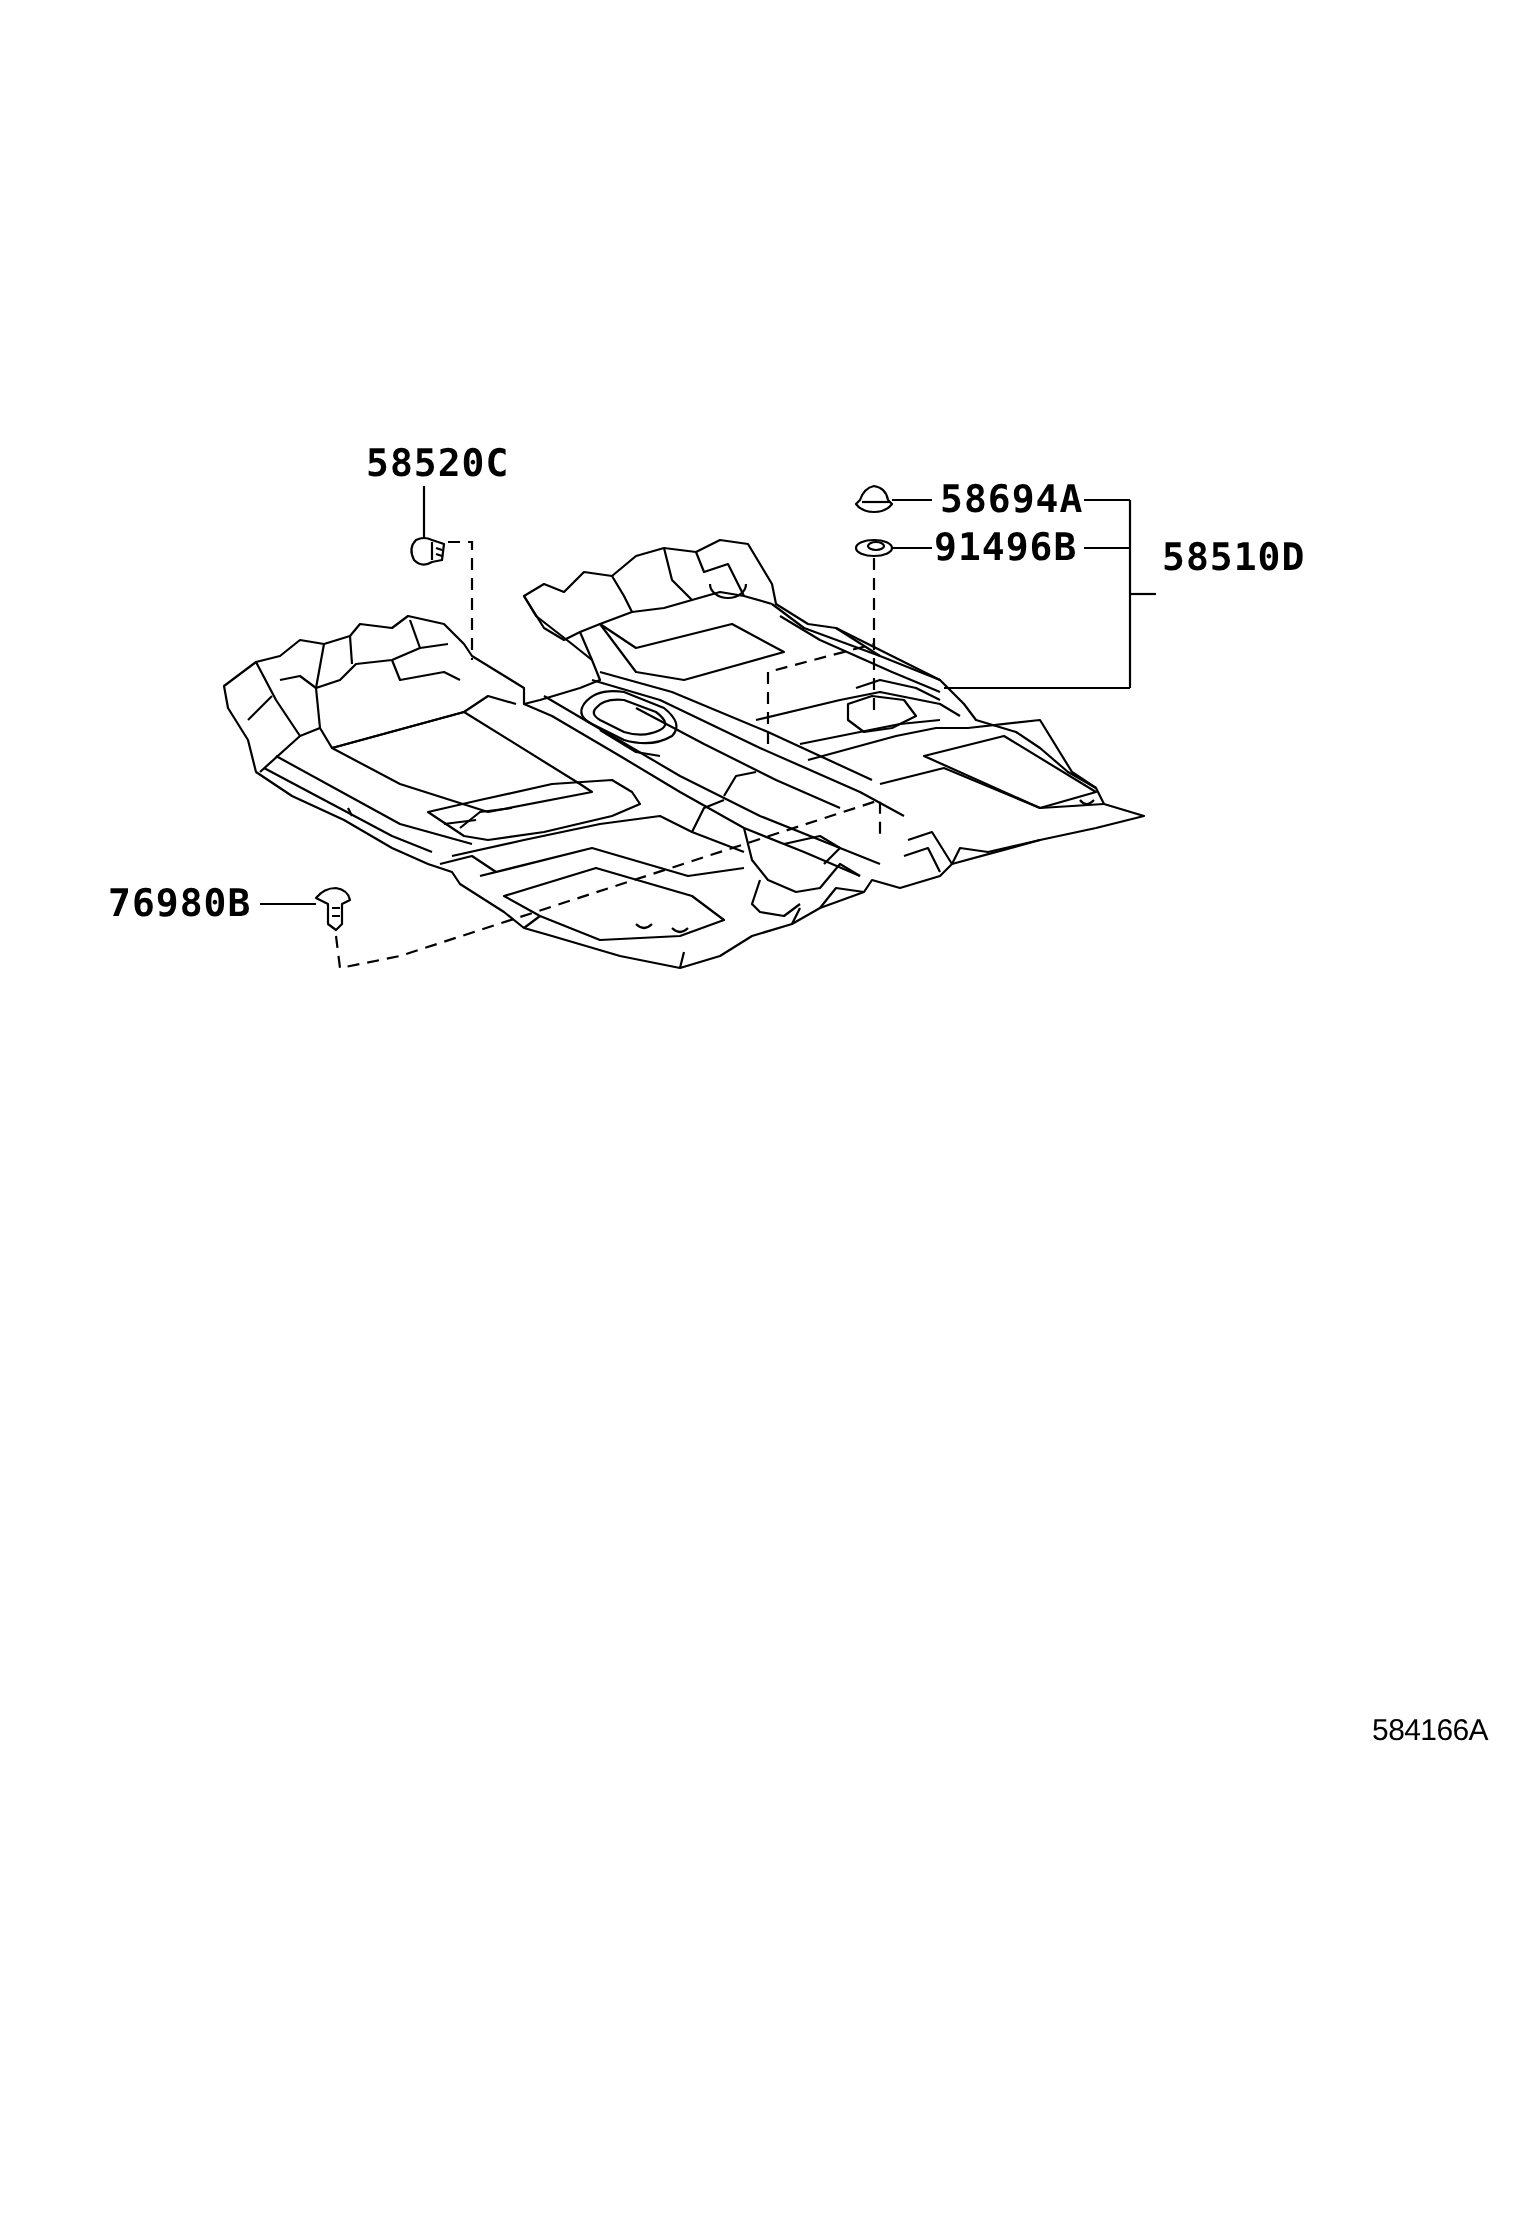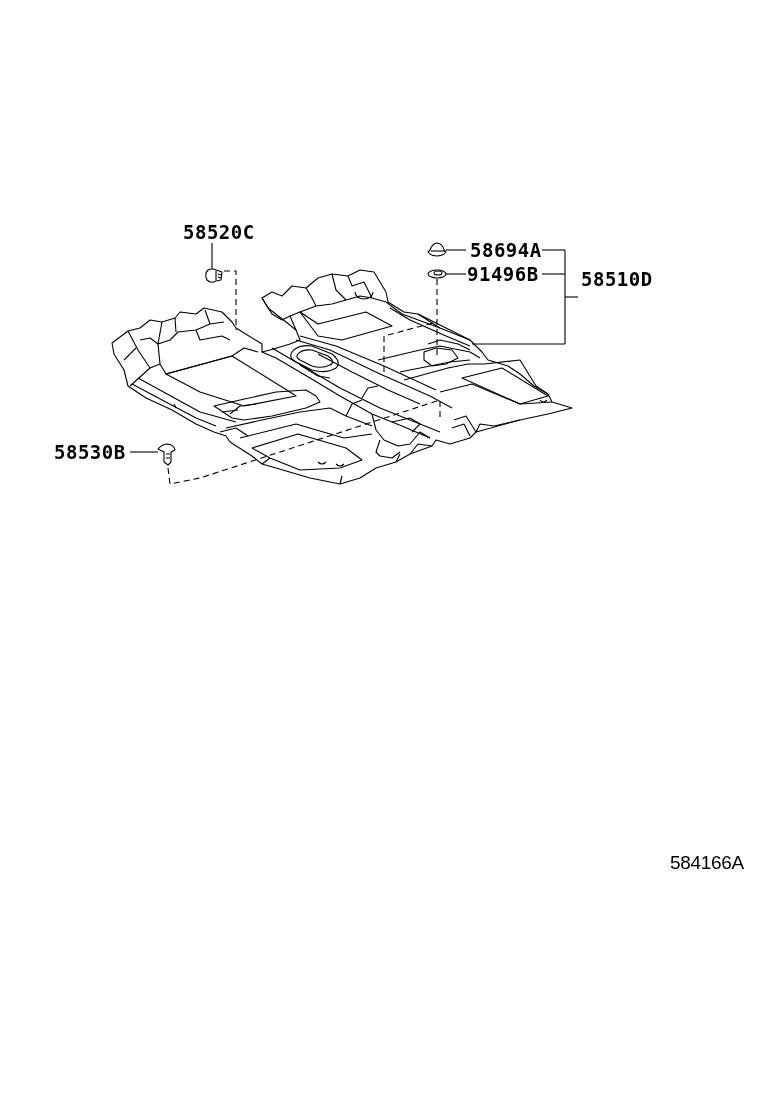--- a/index.html
+++ b/index.html
@@ -31,21 +31,21 @@
     line-height: 20px;
     color: #000;
     white-space: nowrap;
     cursor: pointer;
   }
   .figure-code {
     position: absolute;
     right: 16px;
     bottom: 14px;
     font-family: "Liberation Sans", sans-serif;
-    font-size: 19px;
+    font-size: 15px;
     color: #000;
     letter-spacing: -0.3px;
   }
   svg .ln { stroke: #000; stroke-width: 1.1; fill: none; stroke-linejoin: round; }
   svg .fill { fill: #fff; stroke: #000; stroke-width: 1.1; stroke-linejoin: round; }
   svg .dash { stroke: #000; stroke-width: 1.1; fill: none; stroke-dasharray: 6 4; }
   svg .leader { stroke: #000; stroke-width: 1.1; fill: none; }
 </style>
 </head>
 <body>
@@ -179,16 +179,16 @@
     </g>
     <line class="leader" x1="130" y1="452" x2="158" y2="452"></line>
     <path class="dash" d="M 168 468 L 170 484 L 200 478 L 440 400 L 440 420"></path>
   </svg>
 
   
   <div class="part-label" style="left:183px; top:222px;">58520C</div>
   <div class="part-label" style="left:470px; top:240px;">58694A</div>
   <div class="part-label" style="left:467px; top:264px;">91496B</div>
   <div class="part-label" style="left:581px; top:269px;">58510D</div>
-  <div class="part-label" style="left:54px; top:442px;">58530B</div>
+  <div class="part-label" style="left:54px; top:442px;">76980B</div>
 
   <div class="figure-code">584166A</div>
 </div>
 
 </body></html>

